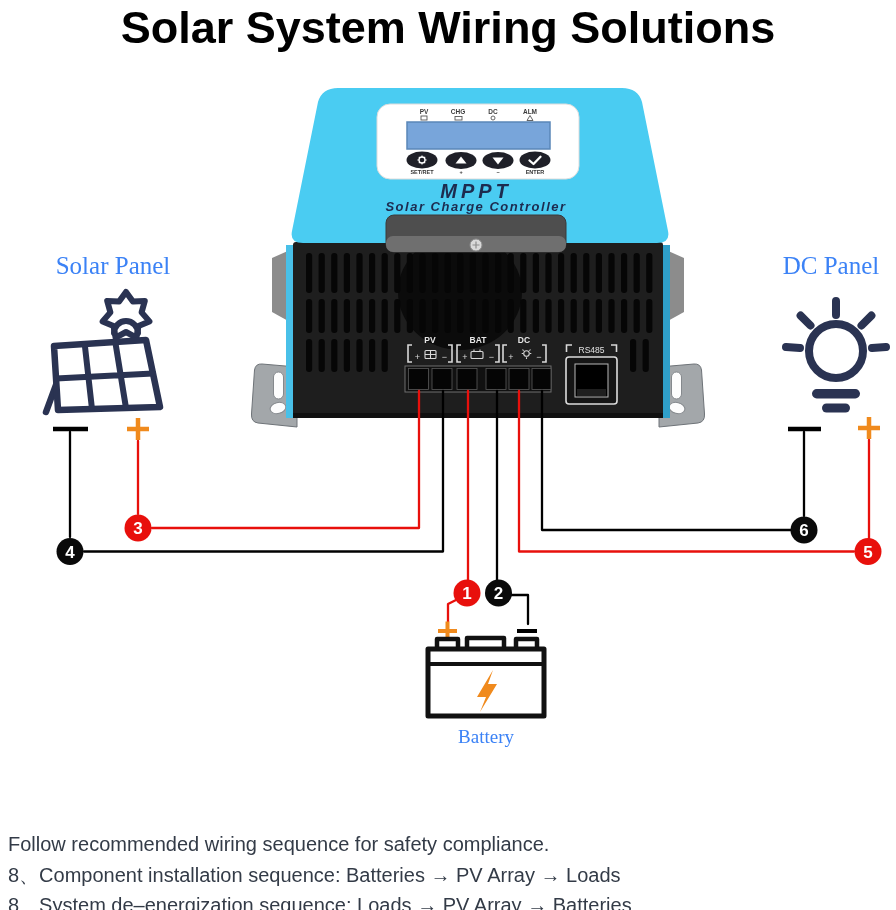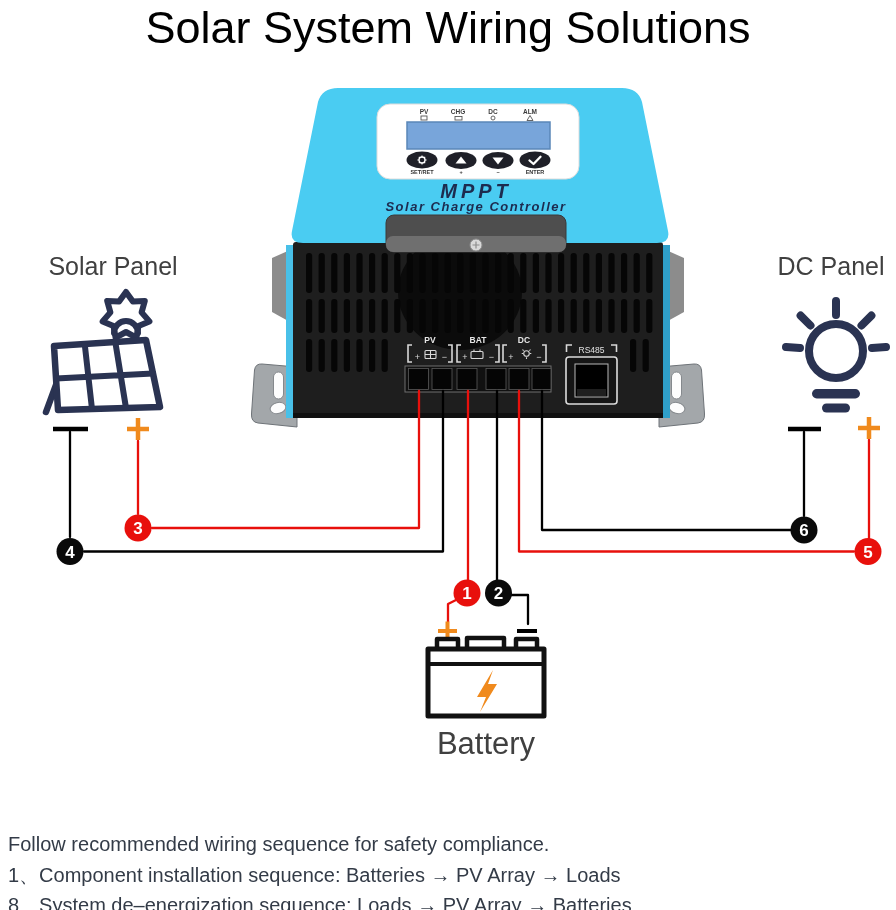--- a/index.html
+++ b/index.html
@@ -1,24 +1,24 @@
 <!DOCTYPE html>
 <html><head>
 <meta charset="utf-8">
 <style>
   html,body{margin:0;padding:0;background:#ffffff;}
   .stage{position:relative;width:896px;height:910px;background:#ffffff;
          font-family:"Liberation Sans",sans-serif;overflow:hidden;}
   .title{position:absolute;left:0;top:2px;width:896px;text-align:center;
-         font-size:45px;font-weight:400;color:#000;letter-spacing:0px;}
+         font-size:45px;font-weight:700;color:#000;letter-spacing:0px;}
   .art{position:absolute;left:0;top:0;}
-  .comp-label{position:absolute;color:#404040;font-size:25px;font-weight:400;}
+  .comp-label{position:absolute;color:#3b82f6;font-size:25px;font-weight:400;font-family:Liberation Serif, serif;}
   .lbl-solar{left:28px;top:252px;width:170px;text-align:center;}
   .lbl-dcload{left:768px;top:252px;width:126px;text-align:center;}
-  .lbl-battery{left:406px;top:726px;width:160px;text-align:center;font-size:31px;}
+  .lbl-battery{left:406px;top:726px;width:160px;text-align:center;font-size:19px;}
   .footer{position:absolute;left:8px;top:829px;width:880px;color:#333b47;
           font-size:20px;line-height:30.5px;}
   svg text{font-family:"Liberation Sans",sans-serif;}
 </style>
 </head>
 <body>
 
 <div class="stage">
 
   <div class="title">Solar System Wiring Solutions</div>
@@ -317,16 +317,16 @@
       <polygon fill="#f08a1d" stroke="none" points="493,670 477,697 486,697 480,712 497,684 488,684"></polygon>
     </g>
   </svg>
 
   <div class="comp-label lbl-solar">Solar Panel</div>
   <div class="comp-label lbl-dcload">DC Panel</div>
   <div class="comp-label lbl-battery">Battery</div>
 
   <div class="footer">
     <div>Follow recommended wiring sequence  for safety compliance.</div>
-    <div>1、Component installation sequence: Batteries → PV Array → Loads</div>
+    <div>8、Component installation sequence: Batteries → PV Array → Loads</div>
     <div>8、System de–energization sequence: Loads → PV Array → Batteries</div>
   </div>
 </div>
 
 </body></html>

